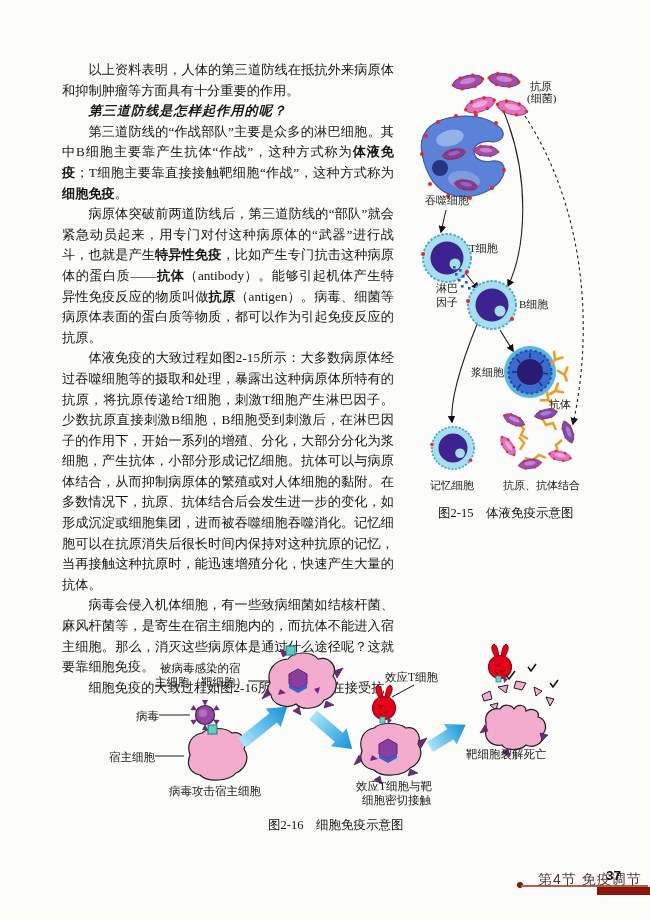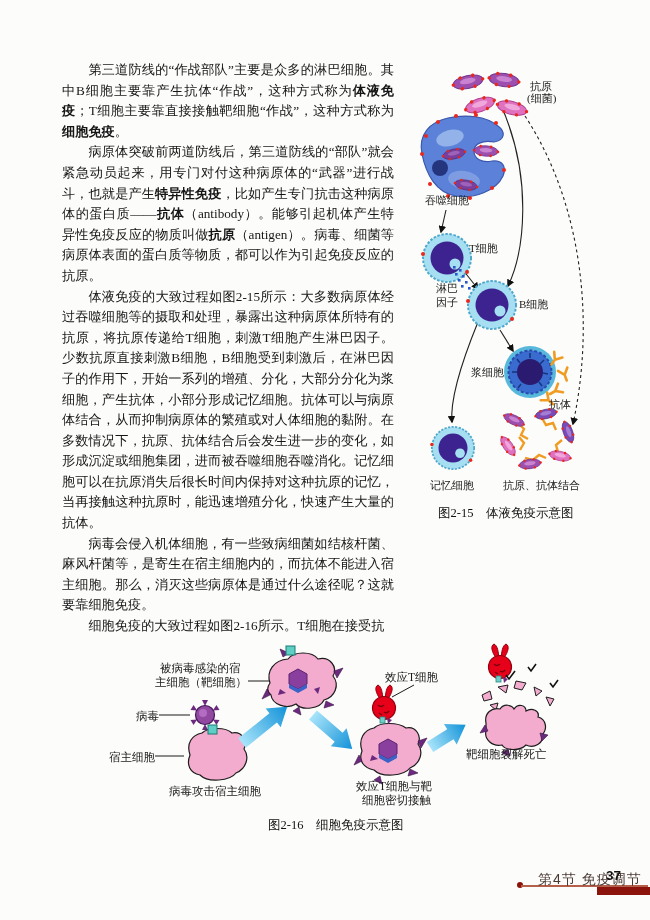--- a/index.html
+++ b/index.html
@@ -38,20 +38,22 @@
   .footer-page{position:absolute;left:606px;top:868px;font-size:13.5px;font-weight:bold;color:#111;
                font-family:"Liberation Sans","DejaVu Sans",sans-serif;}
   .footer-bar{position:absolute;left:597px;top:887px;width:53px;height:8px;background:#8b150c;}
 </style>
 </head>
 <body>
 
 <div class="page">
 
   <div class="article">
+      <p><span>以上资料表明，人体的第三道防线在抵抗外来病原体和抑制肿瘤等方面具有十分重要的作用。</span></p>
+      <p class="question"><span>第三道防线是怎样起作用的呢？</span></p>
       <p><span>第三道防线的“作战部队”主要是众多的淋巴细胞。其中B细胞主要靠产生抗体“作战”，这种方式称为</span><span class="bold-term">体液免疫</span><span>；T细胞主要靠直接接触靶细胞“作战”，这种方式称为</span><span class="bold-term">细胞免疫</span><span>。</span></p>
       <p><span>病原体突破前两道防线后，第三道防线的“部队”就会紧急动员起来，用专门对付这种病原体的“武器”进行战斗，也就是产生</span><span class="bold-term">特异性免疫</span><span>，比如产生专门抗击这种病原体的蛋白质——</span><span class="bold-term">抗体</span><span>（antibody）。能够引起机体产生特异性免疫反应的物质叫做</span><span class="bold-term">抗原</span><span>（antigen）。病毒、细菌等病原体表面的蛋白质等物质，都可以作为引起免疫反应的抗原。</span></p>
       <p><span>体液免疫的大致过程如图2-15所示：大多数病原体经过吞噬细胞等的摄取和处理，暴露出这种病原体所特有的抗原，将抗原传递给T细胞，刺激T细胞产生淋巴因子。少数抗原直接刺激B细胞，B细胞受到刺激后，在淋巴因子的作用下，开始一系列的增殖、分化，大部分分化为浆细胞，产生抗体，小部分形成记忆细胞。抗体可以与病原体结合，从而抑制病原体的繁殖或对人体细胞的黏附。在多数情况下，抗原、抗体结合后会发生进一步的变化，如形成沉淀或细胞集团，进而被吞噬细胞吞噬消化。记忆细胞可以在抗原消失后很长时间内保持对这种抗原的记忆，当再接触这种抗原时，能迅速增殖分化，快速产生大量的抗体。</span></p>
       <p><span>病毒会侵入机体细胞，有一些致病细菌如结核杆菌、麻风杆菌等，是寄生在宿主细胞内的，而抗体不能进入宿主细胞。那么，消灭这些病原体是通过什么途径呢？这就要靠细胞免疫。</span></p>
       <p><span>细胞免疫的大致过程如图2-16所示。T细胞在接受抗</span></p>
     </div>
 
   <svg class="fig15" width="235" height="465" viewBox="0 0 235 465">
     <defs>
       <marker id="ah" viewBox="0 0 10 10" refX="8" refY="5" markerWidth="7" markerHeight="7" orient="auto">

